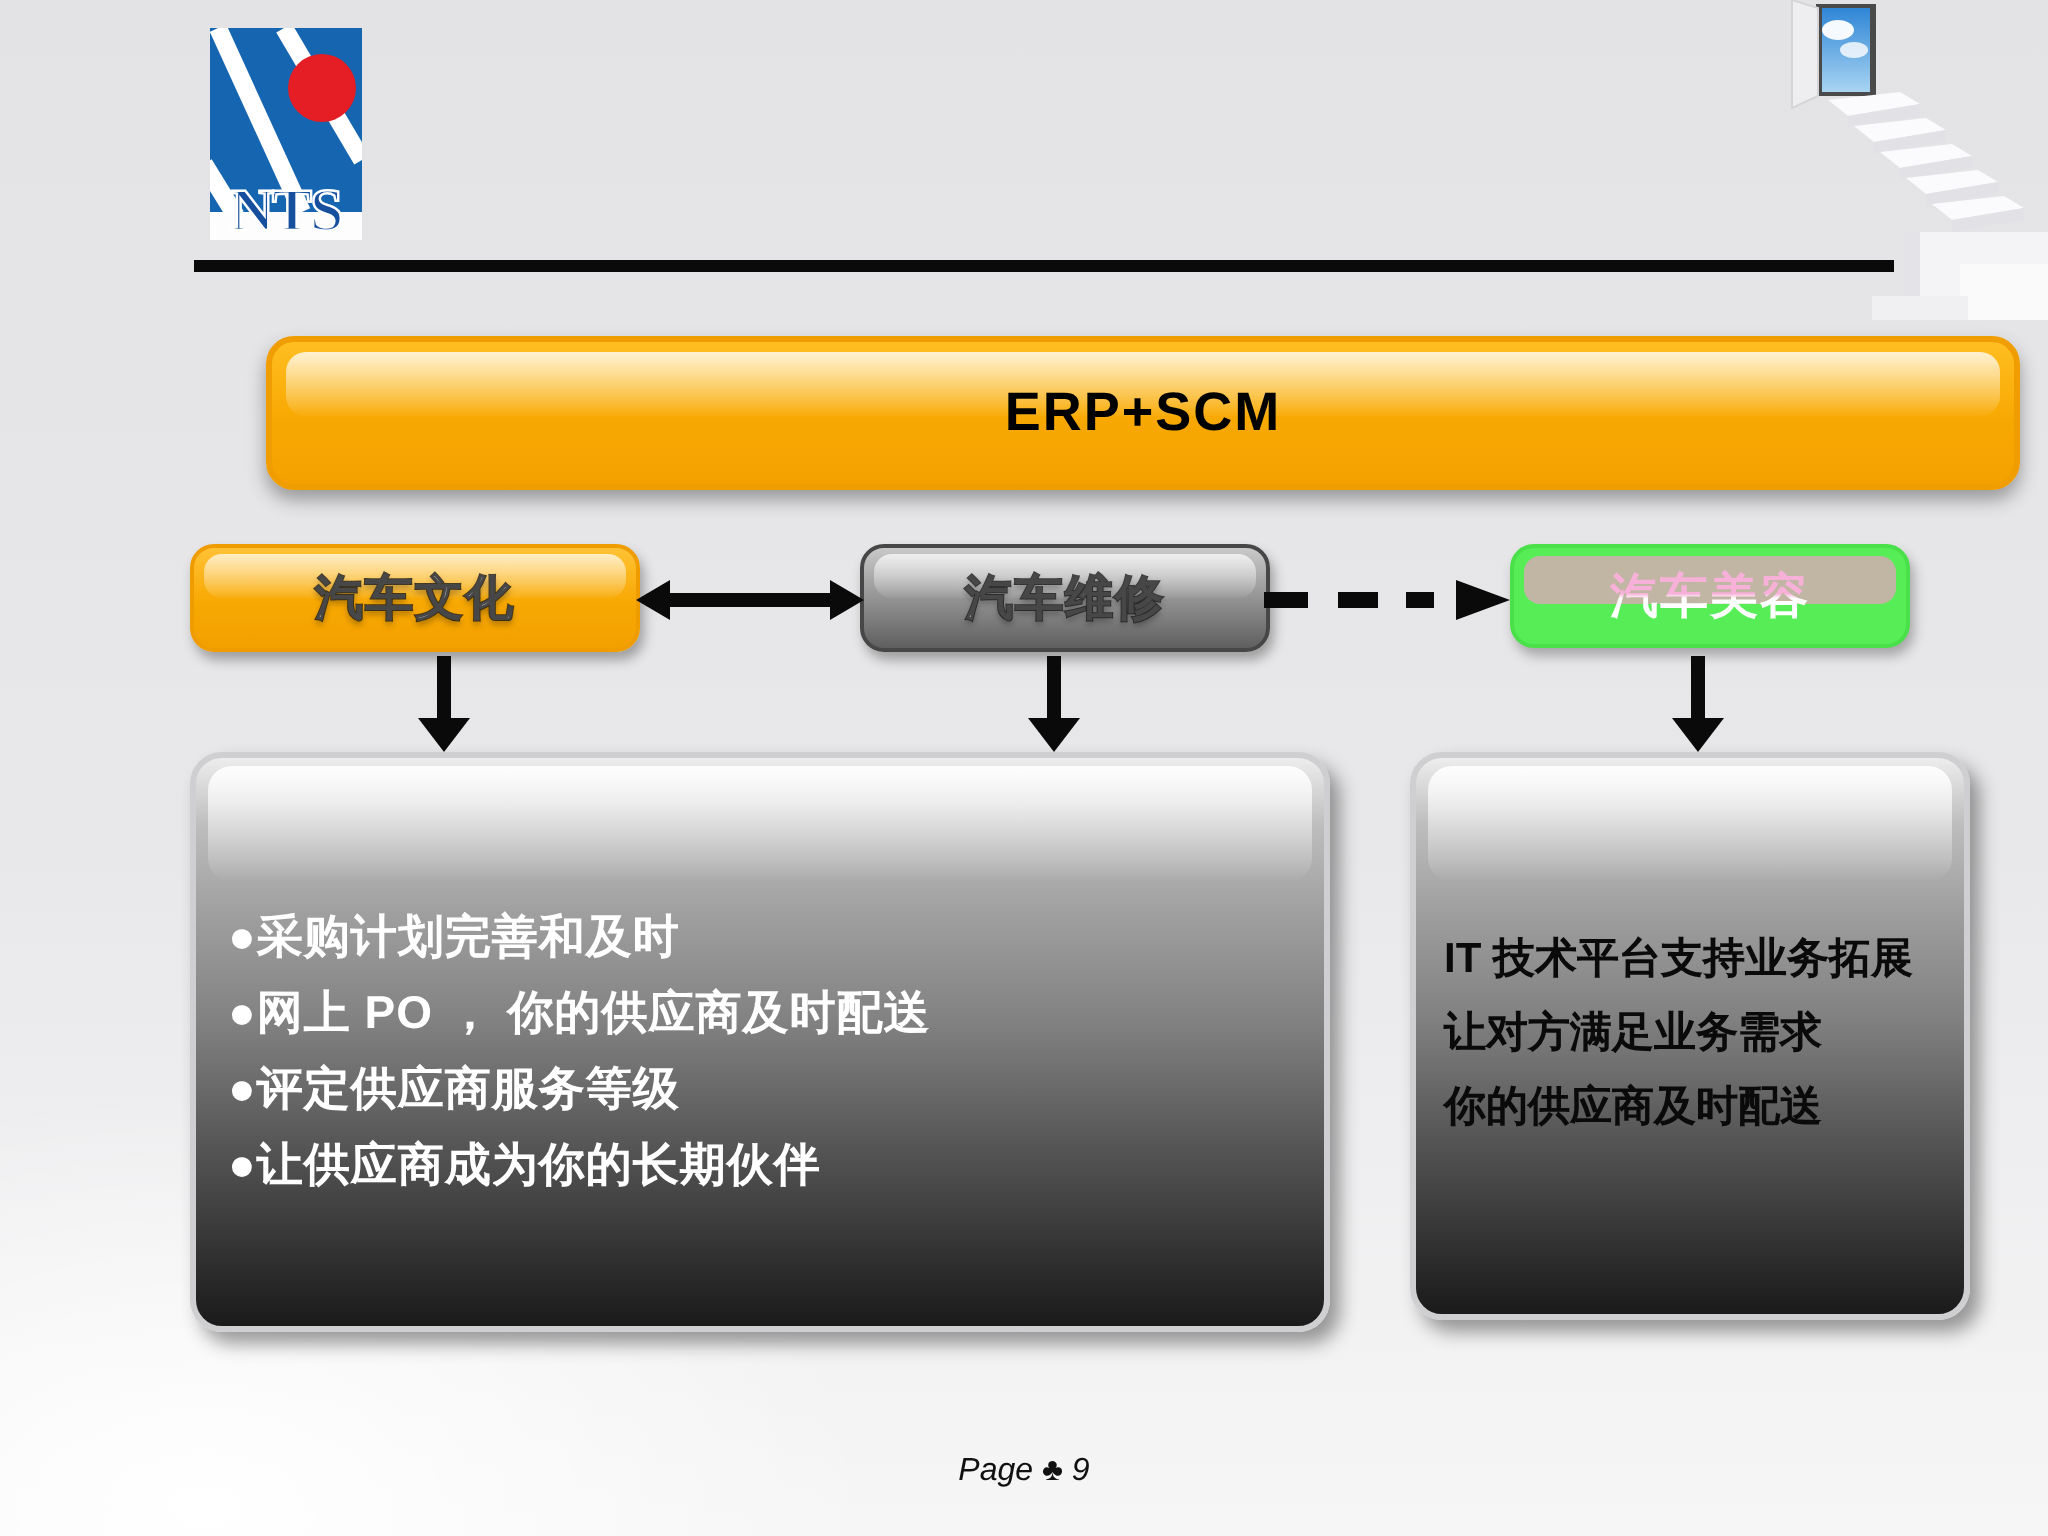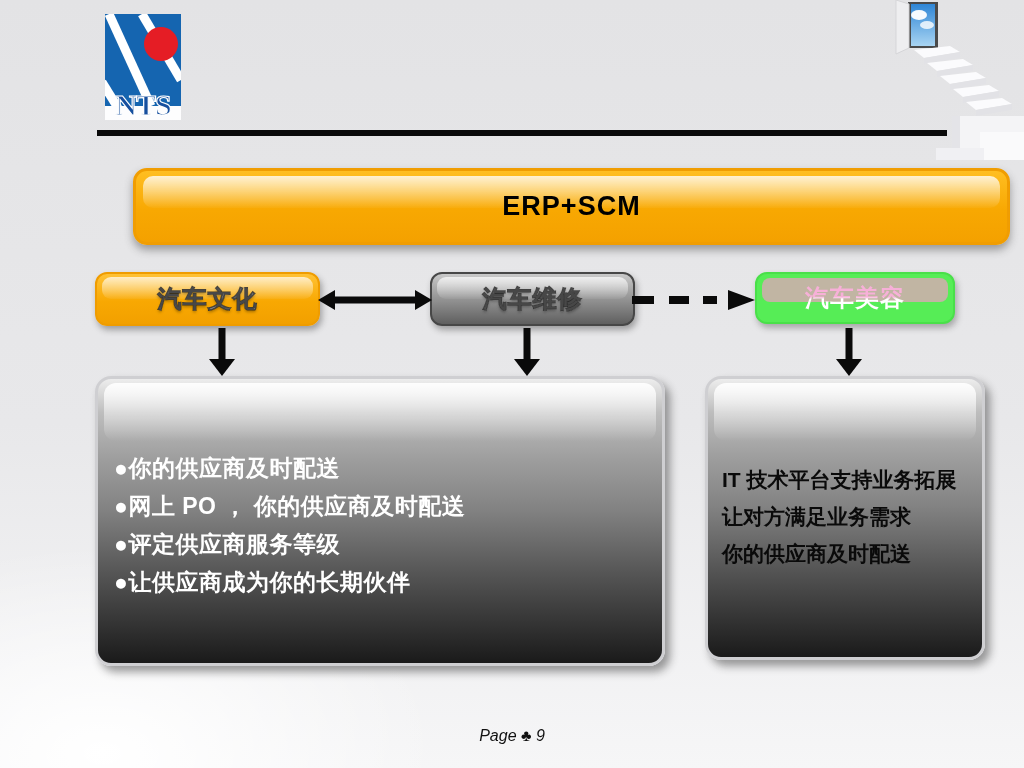--- a/index.html
+++ b/index.html
@@ -186,21 +186,21 @@
   </div>
   <div class="arrow arrow-down down-3">
     <svg width="26" height="48" viewBox="0 0 26 48">
       <rect x="9.5" y="0" width="7" height="33" fill="#0a0a0a"></rect>
       <polygon points="0,31 26,31 13,48" fill="#0a0a0a"></polygon>
     </svg>
   </div>
 
   <div class="panel panel-left">
     <div class="content">
-      <div class="line">●你的供应商及时配送</div>
+      <div class="line">●采购计划完善和及时</div>
       <div class="line">●网上 PO ， 你的供应商及时配送</div>
       <div class="line">●评定供应商服务等级</div>
       <div class="line">●让供应商成为你的长期伙伴</div>
     </div>
   </div>
 
   <div class="panel panel-right">
     <div class="content">
       <div class="line">IT 技术平台支持业务拓展</div>
       <div class="line">让对方满足业务需求</div>

